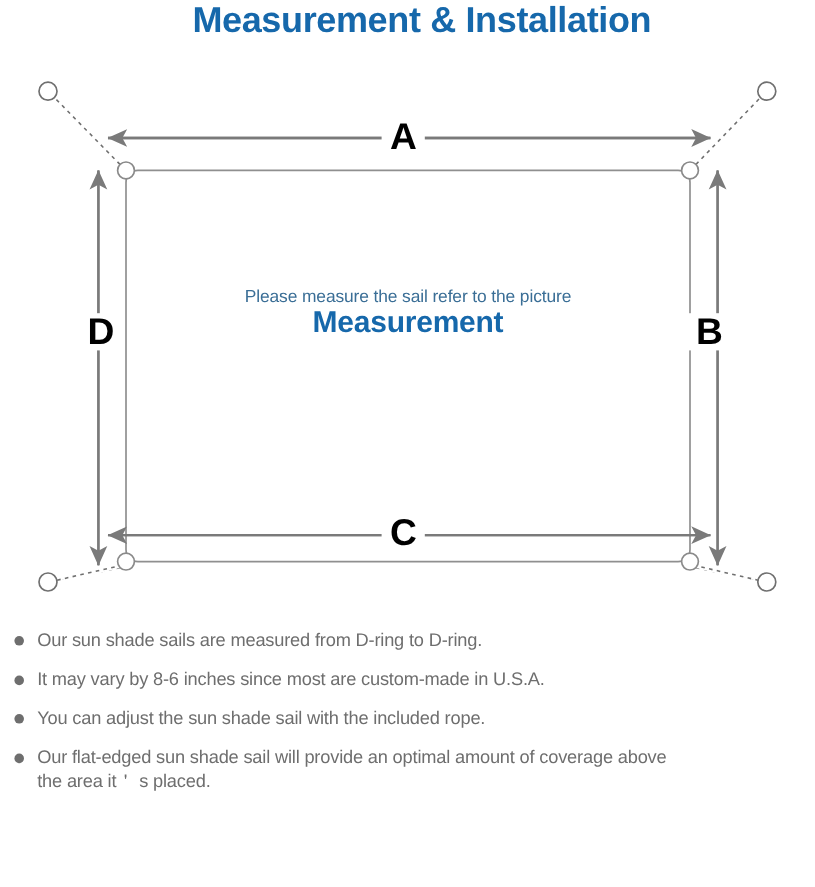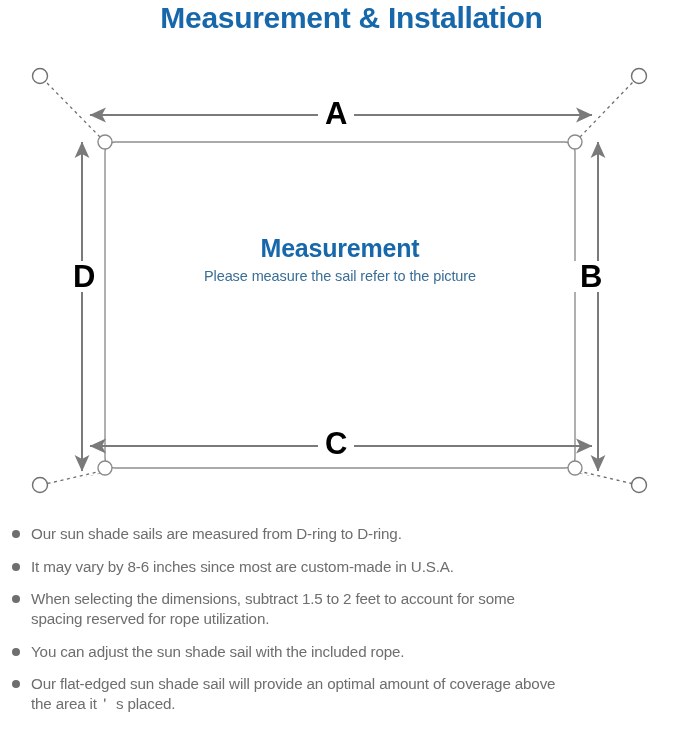--- a/index.html
+++ b/index.html
@@ -165,41 +165,37 @@
     <line x1="598" y1="421" x2="598" y2="92" stroke="#7a7a7a" stroke-width="1.9" marker-end="url(#ah-left)"></line>
     <line x1="598" y1="92" x2="598" y2="421" stroke="#7a7a7a" stroke-width="1.9" marker-end="url(#ah-right)"></line>
   </svg>
 
   <div class="diag-label" id="label-A">A</div>
   <div class="diag-label" id="label-C">C</div>
   <div class="diag-label" id="label-B">B</div>
   <div class="diag-label" id="label-D">D</div>
 
   <div id="center-text">
+    <div id="center-sub">Please measure the sail refer to the picture</div>
     <div id="center-title">Measurement</div>
-    <div id="center-sub">Please measure the sail refer to the picture</div>
   </div>
 </div>
 
 <div id="notes">
 
   <div class="note-item">
     <span class="note-bullet"></span>
     <span class="note-text">Our sun shade sails are measured from D-ring to D-ring.</span>
   </div>
 
   <div class="note-item">
     <span class="note-bullet"></span>
     <span class="note-text">It may vary by 8-6 inches since most are custom-made in U.S.A.</span>
   </div>
 
-  <div class="note-item">
-    <span class="note-bullet"></span>
-    <span class="note-text">When selecting the dimensions, subtract 1.5 to 2 feet to account for some spacing reserved for rope utilization.</span>
-  </div>
 
   <div class="note-item">
     <span class="note-bullet"></span>
     <span class="note-text">You can adjust the sun shade sail with the included rope.</span>
   </div>
 
   <div class="note-item">
     <span class="note-bullet"></span>
     <span class="note-text">Our flat-edged sun shade sail will provide an optimal amount of coverage above the area it＇ s placed.</span>
   </div>

